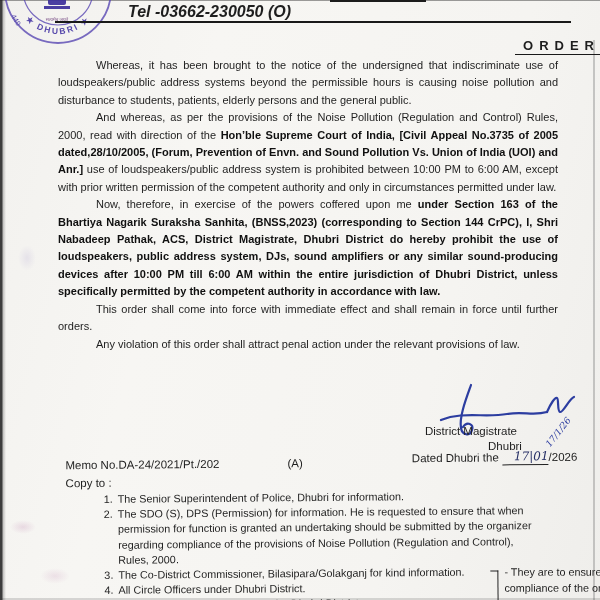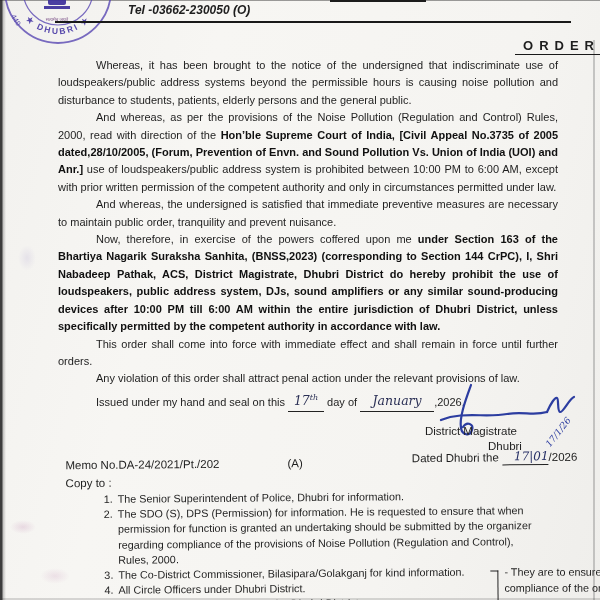--- a/index.html
+++ b/index.html
@@ -14,21 +14,21 @@
   .edge-top{position:absolute;left:0;top:0;width:600px;height:1px;background:rgba(40,40,40,.45);}
   .edge-right{position:absolute;left:593px;top:40px;width:2px;height:560px;background:rgba(140,140,140,.45);}
   .edge-bottom{position:absolute;left:0;top:598px;width:600px;height:2px;background:rgba(60,60,60,.18);}
   .top-frag{position:absolute;left:330px;top:0;width:96px;height:2px;background:#1c1c1c;}
   .smudge{position:absolute;border-radius:50%;pointer-events:none;}
   .sm1{left:10px;top:520px;width:26px;height:14px;background:radial-gradient(rgba(170,90,150,.18),transparent 70%);}
   .sm2{left:40px;top:568px;width:30px;height:16px;background:radial-gradient(rgba(170,90,150,.14),transparent 70%);}
   .sm3{left:18px;top:245px;width:18px;height:26px;background:radial-gradient(rgba(120,100,180,.12),transparent 70%);}
 
   
-  .tel{position:absolute;left:128px;top:3px;font-size:12px;font-weight:bold;font-style:italic;}
+  .tel{position:absolute;left:128px;top:3px;font-size:16px;font-weight:bold;font-style:italic;}
   .email{position:absolute;left:328px;top:5px;font-size:11.5px;font-weight:bold;font-style:italic;}
   .email .addr{text-decoration:underline;}
   .rule{position:absolute;left:55px;top:21px;width:516px;height:2.4px;background:#191919;}
   .seal{position:absolute;left:0;top:0;opacity:.92;}
 
   .order-title{position:absolute;left:0;top:36px;width:580px;text-align:right;margin-left:24px;}
   .order-title span{display:inline-block;font-size:13px;font-weight:bold;letter-spacing:6px;
     border-bottom:1.6px solid #191919;padding:0 4px 1px 8px;}
 
   
@@ -101,30 +101,23 @@
   <div class="tel">Tel -03662-230050 (O)</div>
   <div class="rule"></div>
 
   <div class="order-title">
     <span>ORDER</span>
   </div>
 
   <div class="body-block">
     <p>Whereas, it has been brought to the notice of the undersigned that indiscriminate use of loudspeakers/public address systems beyond the permissible hours is causing noise pollution and disturbance to students, patients, elderly persons and the general public.</p>
     <p><span>And whereas, as per the provisions of the Noise Pollution (Regulation and Control) Rules, 2000, read with direction of the </span><b>Hon’ble Supreme Court of India, [Civil Appeal No.3735 of 2005 dated,28/10/2005, (Forum, Prevention of Envn. and Sound Pollution Vs. Union of India (UOI) and Anr.]</b><span> use of loudspeakers/public address system is prohibited between 10:00 PM to 6:00 AM, except with prior written permission of the competent authority and only in circumstances permitted under law.</span></p>
-    <p>And whereas, the undersigned is satisfied that immediate preventive measures are necessary to maintain public order, tranquility and prevent nuisance.</p>
     <p><span>Now, therefore, in exercise of the powers coffered upon me </span><b>under Section 163 of the Bhartiya Nagarik Suraksha Sanhita, (BNSS,2023) (corresponding to Section 144 CrPC), I, Shri Nabadeep Pathak, ACS, District Magistrate, Dhubri District do hereby prohibit the use of loudspeakers, public address system, DJs, sound amplifiers or any similar sound-producing devices after 10:00 PM till 6:00 AM within the entire jurisdiction of Dhubri District, unless specifically permitted by the competent authority in accordance with law.</b></p>
     <p>This order shall come into force with immediate effect and shall remain in force until further orders.</p>
     <p>Any violation of this order shall attract penal action under the relevant provisions of law.</p>
-    <p class="issued">
-      <span>Issued under my hand and seal on this</span>
-      <span class="blank b-day"><span class="hw"><span>17</span><sup>th</sup></span></span>
-      <span>day of</span>
-      <span class="blank b-month"><span class="hw">January</span></span><span>,2026.</span>
-    </p>
   </div>
 
   <div class="sig-block">
     <svg class="sig-svg" width="155" height="60" viewBox="0 0 155 60">
       <g stroke="#2c3da0" stroke-width="2.2" fill="none" stroke-linecap="round">
         <path d="M38,2 C33,16 26,34 28,45 c1,7 9,9 11,2 c2,-6 -5,-9 -9,-3"></path>
         <path d="M8,37 c22,-9 44,-2 66,-6 c16,-3 26,2 40,-2"></path>
         <path d="M114,29 c4,-9 8,-15 10,-14 c2,1 0,13 3,14 c3,1 9,-13 14,-15"></path>
       </g>
     </svg>

